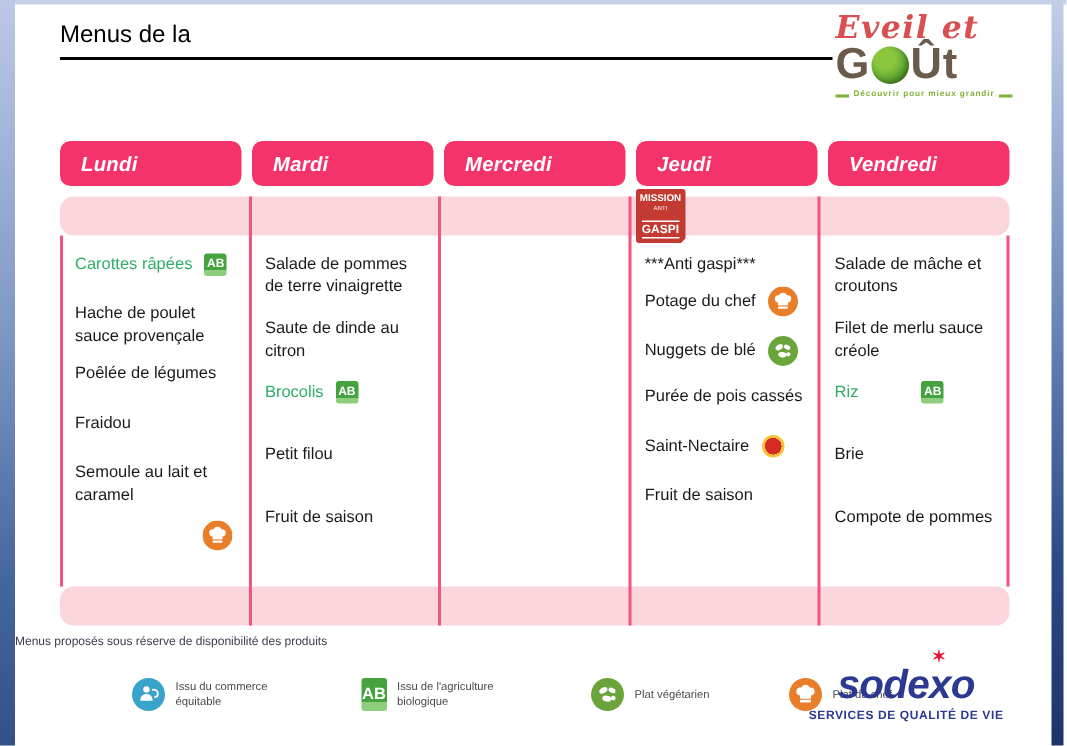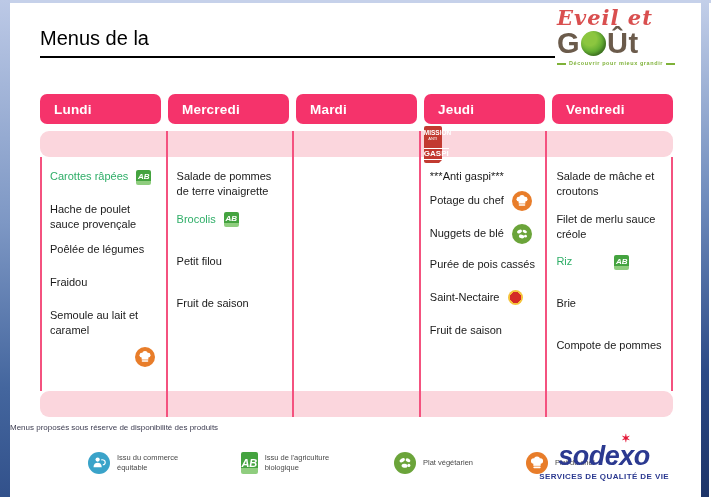--- a/index.html
+++ b/index.html
@@ -12,65 +12,65 @@
   .frame-left{position:absolute;left:0;top:0;width:10px;height:100%;
     background:linear-gradient(180deg,#bcc9e6,#7d97c4 45%,#44669e 78%,#32518b);z-index:5;}
   .frame-right{position:absolute;right:2px;top:0;width:8px;height:100%;
     background:linear-gradient(180deg,#c3cfe9,#6f8cbd 40%,#2c4a86 75%,#1d3468);z-index:5;}
 
   .page{position:absolute;left:10px;right:10px;top:3px;bottom:0;}
 
   
   .header{position:relative;height:78px;padding-top:9px;}
   .title{margin-left:30px;width:515px;border-bottom:2px solid #000;
-    padding-bottom:3px;font-size:20px;line-height:1.45;color:#000;margin-top:12px;}
+    padding-bottom:3px;font-size:16px;line-height:1.45;color:#000;}
   .logo{position:absolute;right:26px;top:4px;width:118px;line-height:1;}
   .logo-script{font-family:"DejaVu Serif",serif;font-style:italic;font-weight:bold;
     color:#d94f4f;font-size:21px;letter-spacing:1px;}
   .logo-gout{display:flex;align-items:center;color:#6b5b4b;font-weight:bold;
     font-size:29px;letter-spacing:0.5px;margin-top:1px;}
   .globe{display:inline-block;width:25px;height:25px;border-radius:50%;margin:0 1px;
     background:radial-gradient(circle at 36% 32%,#8cc63f 0 28%,#63ad32 55%,#3e7d24 100%);
     box-shadow:inset -2px -2px 3px rgba(0,0,0,.25);}
   .logo-tagline{display:flex;align-items:center;gap:3px;margin-top:3px;
     font-size:5.5px;font-weight:bold;color:#7fb239;letter-spacing:0.6px;white-space:nowrap;}
   .logo-tagline::before,.logo-tagline::after{content:"";flex:1;height:2px;background:#7fb239;}
 
   
   .table{margin:4px 28px 0 30px;}
-  .tabs{display:grid;grid-template-columns:repeat(5,1fr);gap:7px;}
+  .tabs{display:grid;grid-template-columns:repeat(5,1fr);gap:7px;font-style:italic;}
   .tab{height:30px;background:var(--pink);border-radius:7px;color:#fff;font-weight:bold;
     font-size:13.5px;display:flex;align-items:center;padding-left:14px;letter-spacing:0.2px;}
   .tbody{position:relative;margin-top:7px;}
   .band{height:26px;background:var(--light-pink);border-radius:9px;position:relative;}
   .content{display:grid;grid-template-columns:repeat(5,1fr);min-height:234px;}
   .bband{height:26px;background:var(--light-pink);border-radius:9px;}
   .sep{position:absolute;top:0;bottom:0;width:2px;background:var(--pink-line);z-index:1;}
   .edge{position:absolute;top:26px;bottom:26px;width:2px;background:var(--pink-line);z-index:1;}
   .edge.l{left:0;} .edge.r{right:0;}
 
   .day-col{padding:12px 8px 0 10px;font-size:11px;line-height:1.35;}
   .item{min-height:29px;margin-bottom:13px;}
   .day-col.compact .item{min-height:23px;margin-bottom:10px;}
   .item.green{color:var(--green-text);}
   .item.icon-right{text-align:right;padding-right:4px;}
   .note{font-weight:normal;text-align:left;font-size:11px;margin-bottom:7px;}
   .inline-icon{display:inline-flex;vertical-align:middle;margin-left:8px;}
   .inline-icon.spaced{margin-left:42px;}
 
   
-  .ab-badge{width:15px;height:15px;border-radius:2px;color:#fff;font-weight:bold;font-style:italic;
+  .ab-badge{width:15px;height:15px;border-radius:2px;color:#fff;font-weight:bold;
     font-size:8px;display:inline-flex;align-items:center;justify-content:center;
     background:linear-gradient(180deg,#44a33f 74%,#8fcd7e 74%);text-align:center;}
   .ab-badge.big{width:22px;height:22px;font-size:11px;}
   .aop-badge{width:15px;height:15px;border-radius:50%;display:inline-block;
     background:radial-gradient(circle,#d42b27 0 52%,#f5c33b 52% 100%);}
   .circle-icon{border-radius:50%;display:inline-flex;}
 
-  .mission{position:absolute;left:calc(60% + 4px);top:-5px;width:18px;padding:3px 0 3px;
+  .mission{position:absolute;left:calc(60% + 4px);top:-5px;width:33px;padding:3px 0 3px;
     background:var(--badge-red);color:#fff;text-align:center;border-radius:2px;line-height:1.1;z-index:2;}
   .mission::after{content:"";position:absolute;right:-2px;bottom:-2px;width:0;height:0;
     border-left:7px solid transparent;border-bottom:7px solid #fff;}
   .m1{font-size:6.5px;font-weight:bold;display:block;}
   .m2{font-size:4px;display:block;margin-top:1px;}
   .m3{font-size:8px;font-weight:bold;display:inline-block;border-top:1px solid #fff;
     border-bottom:1px solid #fff;padding:1px 0;margin-top:1px;}
 
   .note-line{text-align:left;margin:6px 30px 0 0;font-size:8px;color:#3c3c50;}
 
@@ -107,22 +107,22 @@
       </div>
       <div class="logo-tagline">
         <span>Découvrir pour mieux grandir</span>
       </div>
     </div>
   </div>
 
   <div class="table">
     <div class="tabs">
         <div class="tab">Lundi</div>
+        <div class="tab">Mardi</div>
         <div class="tab">Mercredi</div>
-        <div class="tab">Mardi</div>
         <div class="tab">Jeudi</div>
         <div class="tab">Vendredi</div>
       </div>
     <div class="tbody">
       <div class="band">
           <div class="mission"><span class="m1">MISSION</span><span class="m2">ANTI</span><span class="m3">GASPI</span></div>
         </div>
       <div class="content">
           <div class="day-col compact">
             <div class="item green"><span>Carottes râpées</span><span class="inline-icon">
@@ -140,20 +140,21 @@
                     <circle cx="12" cy="8.2" r="3.3" fill="#fff"></circle>
                     <circle cx="15.7" cy="9.8" r="2.9" fill="#fff"></circle>
                     <rect x="8" y="9.8" width="8" height="5.3" fill="#fff"></rect>
                     <rect x="8" y="15.9" width="8" height="1.9" rx="0.9" fill="#fff"></rect>
                   </svg>
                 </span>
               </span></div>
           </div>
           <div class="day-col">
             <div class="item"><span>Salade de pommes de terre vinaigrette</span></div>
+            <div class="item"><span>Saute de dinde au citron</span></div>
             <div class="item green"><span>Brocolis</span><span class="inline-icon">
                 <span class="ab-badge">AB</span>
               </span></div>
             <div class="item"><span>Petit filou</span></div>
             <div class="item"><span>Fruit de saison</span></div>
           </div>
           <div class="day-col"></div>
           <div class="day-col compact">
             <div class="note">***Anti gaspi***</div>
             <div class="item"><span>Potage du chef</span><span class="inline-icon">

